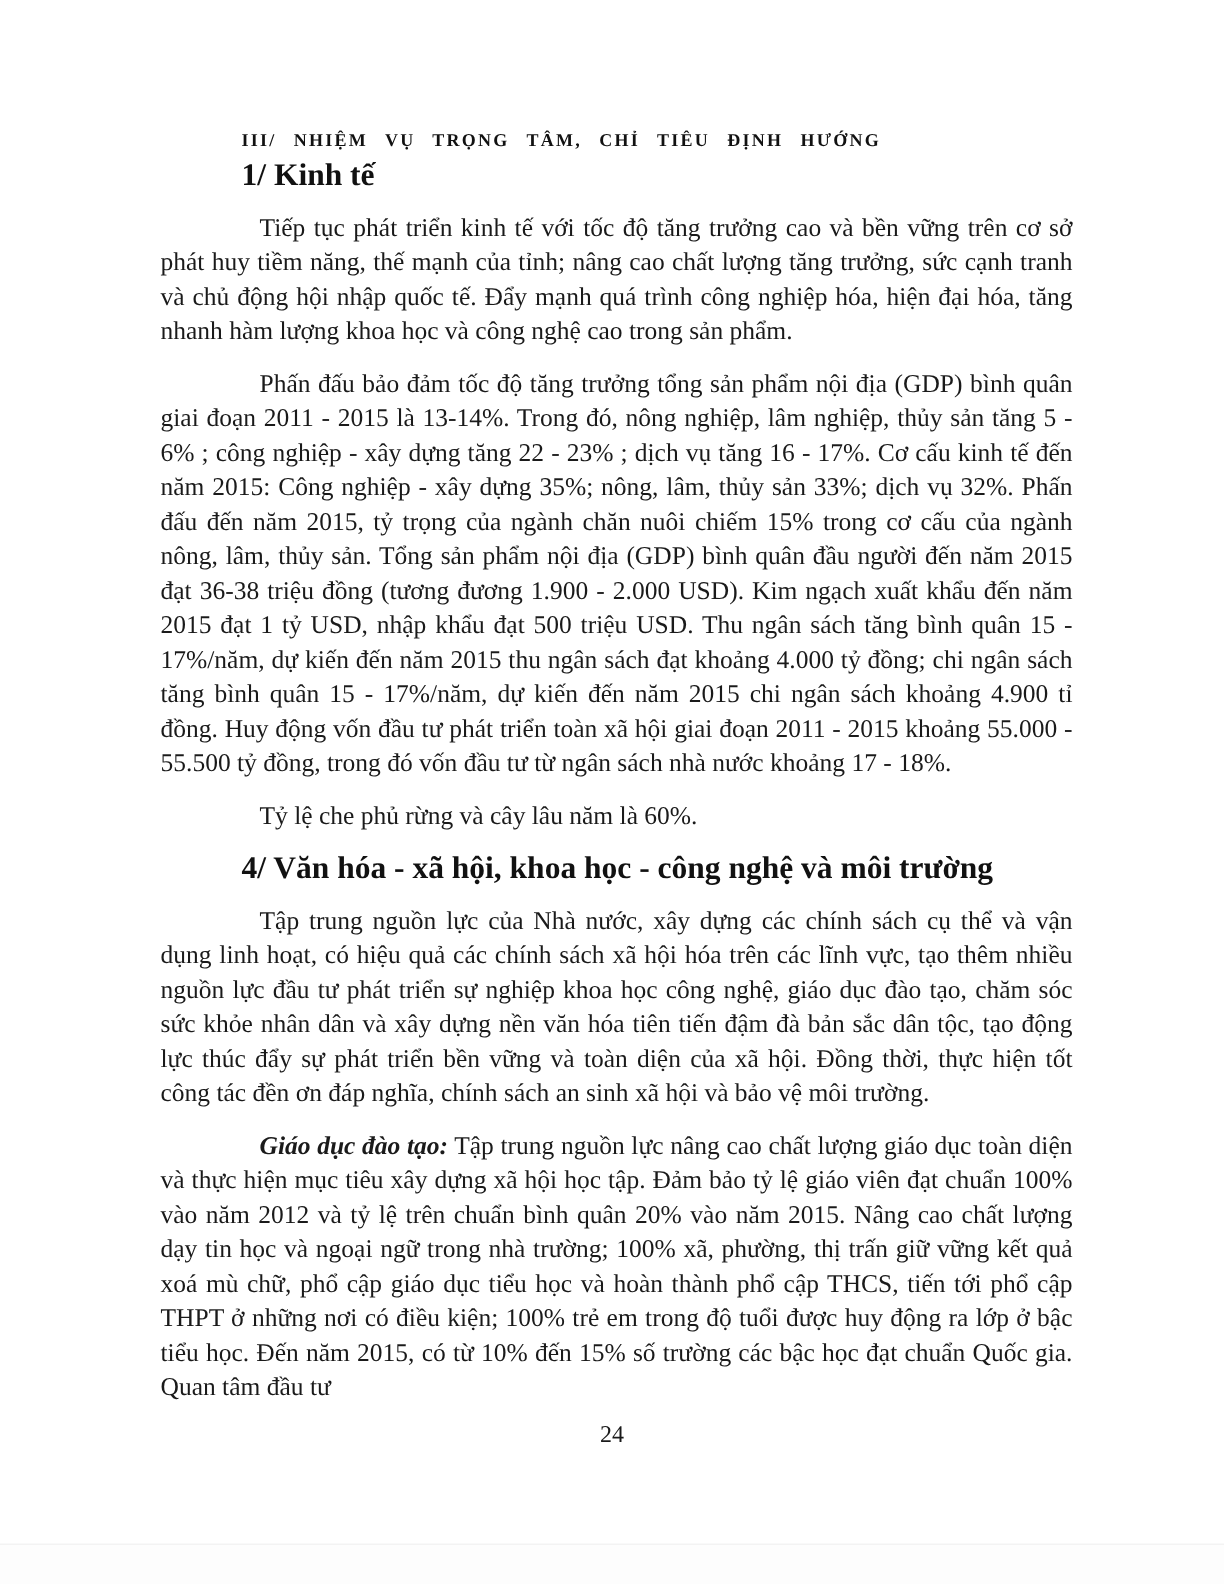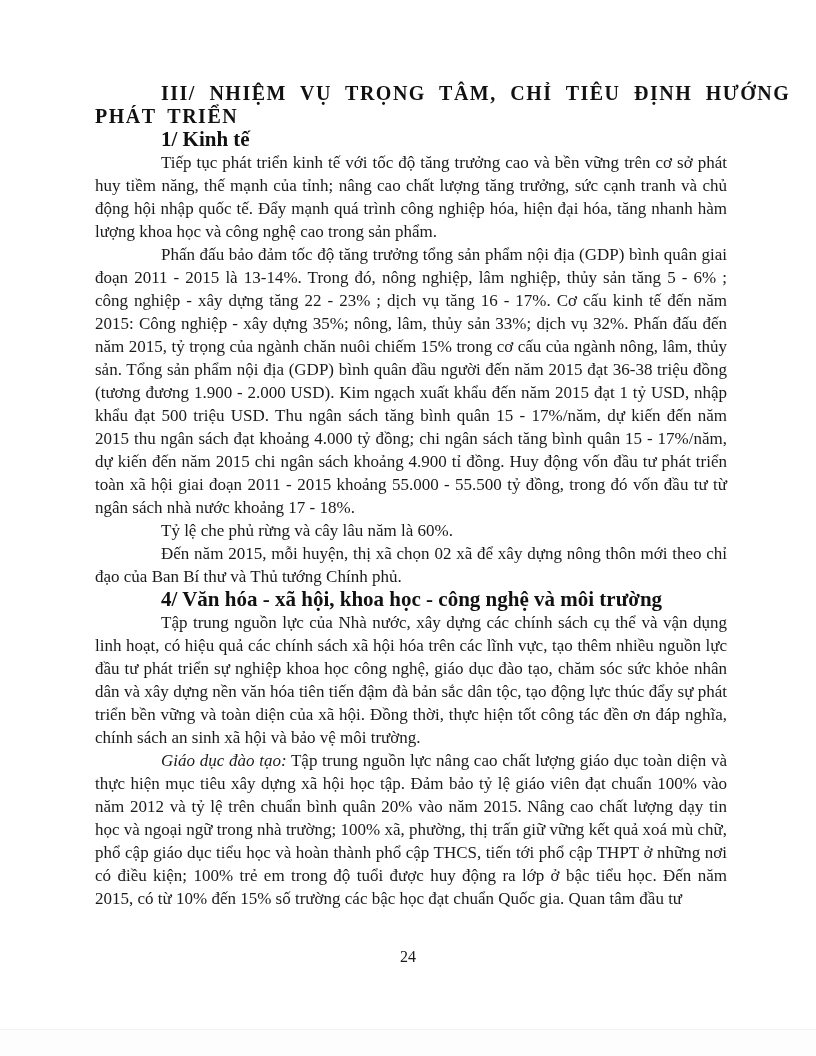--- a/index.html
+++ b/index.html
@@ -20,21 +20,21 @@
     position: absolute;
     left: 95px;
     top: 82px;
     width: 632px;
     font-size: 17px;
     line-height: 23px;
     text-align: justify;
   }
   .doc-heading {
     margin: 0;
-    font-size: 20px;
+    font-size: 12px;
     line-height: 23px;
     font-weight: 700;
     color: #111111;
   }
   .doc-heading .hl1 {
     display: block;
     text-indent: 66px;
     letter-spacing: 1.5px;
     word-spacing: 7px;
     white-space: nowrap;
@@ -47,25 +47,26 @@
   .sub-heading {
     margin: 0;
     font-size: 21px;
     line-height: 23px;
     font-weight: 700;
     text-indent: 66px;
     text-align: left;
     color: #111111;
   }
   .para {
-    margin: 0;
+    margin: 12px;
     text-indent: 66px;
   }
   .lead {
     font-style: italic;
+    font-weight: bold;
   }
   .page-number {
     position: absolute;
     left: 0;
     right: 0;
     top: 948px;
     text-align: center;
     font-size: 16px;
     color: #1a1a1a;
   }
@@ -81,33 +82,31 @@
 </style>
 </head>
 <body>
 
 <div class="page">
 
   <main class="content">
 
     <h1 class="doc-heading">
       <span class="hl1">III/ NHIỆM VỤ TRỌNG TÂM, CHỈ TIÊU ĐỊNH HƯỚNG</span>
-      <span class="hl2">PHÁT TRIỂN</span>
     </h1>
 
     <h2 class="sub-heading">1/ Kinh tế</h2>
 
     <p class="para">Tiếp tục phát triển kinh tế với tốc độ tăng trưởng cao và bền vững trên cơ sở phát huy tiềm năng, thế mạnh của tỉnh; nâng cao chất lượng tăng trưởng, sức cạnh tranh và chủ động hội nhập quốc tế. Đẩy mạnh quá trình công nghiệp hóa, hiện đại hóa, tăng nhanh hàm lượng khoa học và công nghệ cao trong sản phẩm.</p>
 
     <p class="para">Phấn đấu bảo đảm tốc độ tăng trưởng tổng sản phẩm nội địa (GDP) bình quân giai đoạn 2011 - 2015 là 13-14%. Trong đó, nông nghiệp, lâm nghiệp, thủy sản tăng 5 - 6% ; công nghiệp - xây dựng tăng 22 - 23% ; dịch vụ tăng 16 - 17%. Cơ cấu kinh tế đến năm 2015: Công nghiệp - xây dựng 35%; nông, lâm, thủy sản 33%; dịch vụ 32%. Phấn đấu đến năm 2015, tỷ trọng của ngành chăn nuôi chiếm 15% trong cơ cấu của ngành nông, lâm, thủy sản. Tổng sản phẩm nội địa (GDP) bình quân đầu người đến năm 2015 đạt 36-38 triệu đồng (tương đương 1.900 - 2.000 USD). Kim ngạch xuất khẩu đến năm 2015 đạt 1 tỷ USD, nhập khẩu đạt 500 triệu USD. Thu ngân sách tăng bình quân 15 - 17%/năm, dự kiến đến năm 2015 thu ngân sách đạt khoảng 4.000 tỷ đồng; chi ngân sách tăng bình quân 15 - 17%/năm, dự kiến đến năm 2015 chi ngân sách khoảng 4.900 tỉ đồng. Huy động vốn đầu tư phát triển toàn xã hội giai đoạn 2011 - 2015 khoảng 55.000 - 55.500 tỷ đồng, trong đó vốn đầu tư từ ngân sách nhà nước khoảng 17 - 18%.</p>
 
 
     <p class="para">Tỷ lệ che phủ rừng và cây lâu năm là 60%.</p>
 
-    <p class="para">Đến năm 2015, mỗi huyện, thị xã chọn 02 xã để xây dựng nông thôn mới theo chỉ đạo của Ban Bí thư và Thủ tướng Chính phủ.</p>
 
     <h2 class="sub-heading">4/ Văn hóa - xã hội, khoa học - công nghệ và môi trường</h2>
 
     <p class="para">Tập trung nguồn lực của Nhà nước, xây dựng các chính sách cụ thể và vận dụng linh hoạt, có hiệu quả các chính sách xã hội hóa trên các lĩnh vực, tạo thêm nhiều nguồn lực đầu tư phát triển sự nghiệp khoa học công nghệ, giáo dục đào tạo, chăm sóc sức khỏe nhân dân và xây dựng nền văn hóa tiên tiến đậm đà bản sắc dân tộc, tạo động lực thúc đẩy sự phát triển bền vững và toàn diện của xã hội. Đồng thời, thực hiện tốt công tác đền ơn đáp nghĩa, chính sách an sinh xã hội và bảo vệ môi trường.</p>
 
     <p class="para"><em class="lead">Giáo dục đào tạo:</em><span> Tập trung nguồn lực nâng cao chất lượng giáo dục toàn diện và thực hiện mục tiêu xây dựng xã hội học tập. Đảm bảo tỷ lệ giáo viên đạt chuẩn 100% vào năm 2012 và tỷ lệ trên chuẩn bình quân 20% vào năm 2015. Nâng cao chất lượng dạy tin học và ngoại ngữ trong nhà trường; 100% xã, phường, thị trấn giữ vững kết quả xoá mù chữ, phổ cập giáo dục tiểu học và hoàn thành phổ cập THCS, tiến tới phổ cập THPT ở những nơi có điều kiện; 100% trẻ em trong độ tuổi được huy động ra lớp ở bậc tiểu học. Đến năm 2015, có từ 10% đến 15% số trường các bậc học đạt chuẩn Quốc gia. Quan tâm đầu tư</span></p>
 
   </main>
 
   <div class="scan-edge-bottom"></div>

